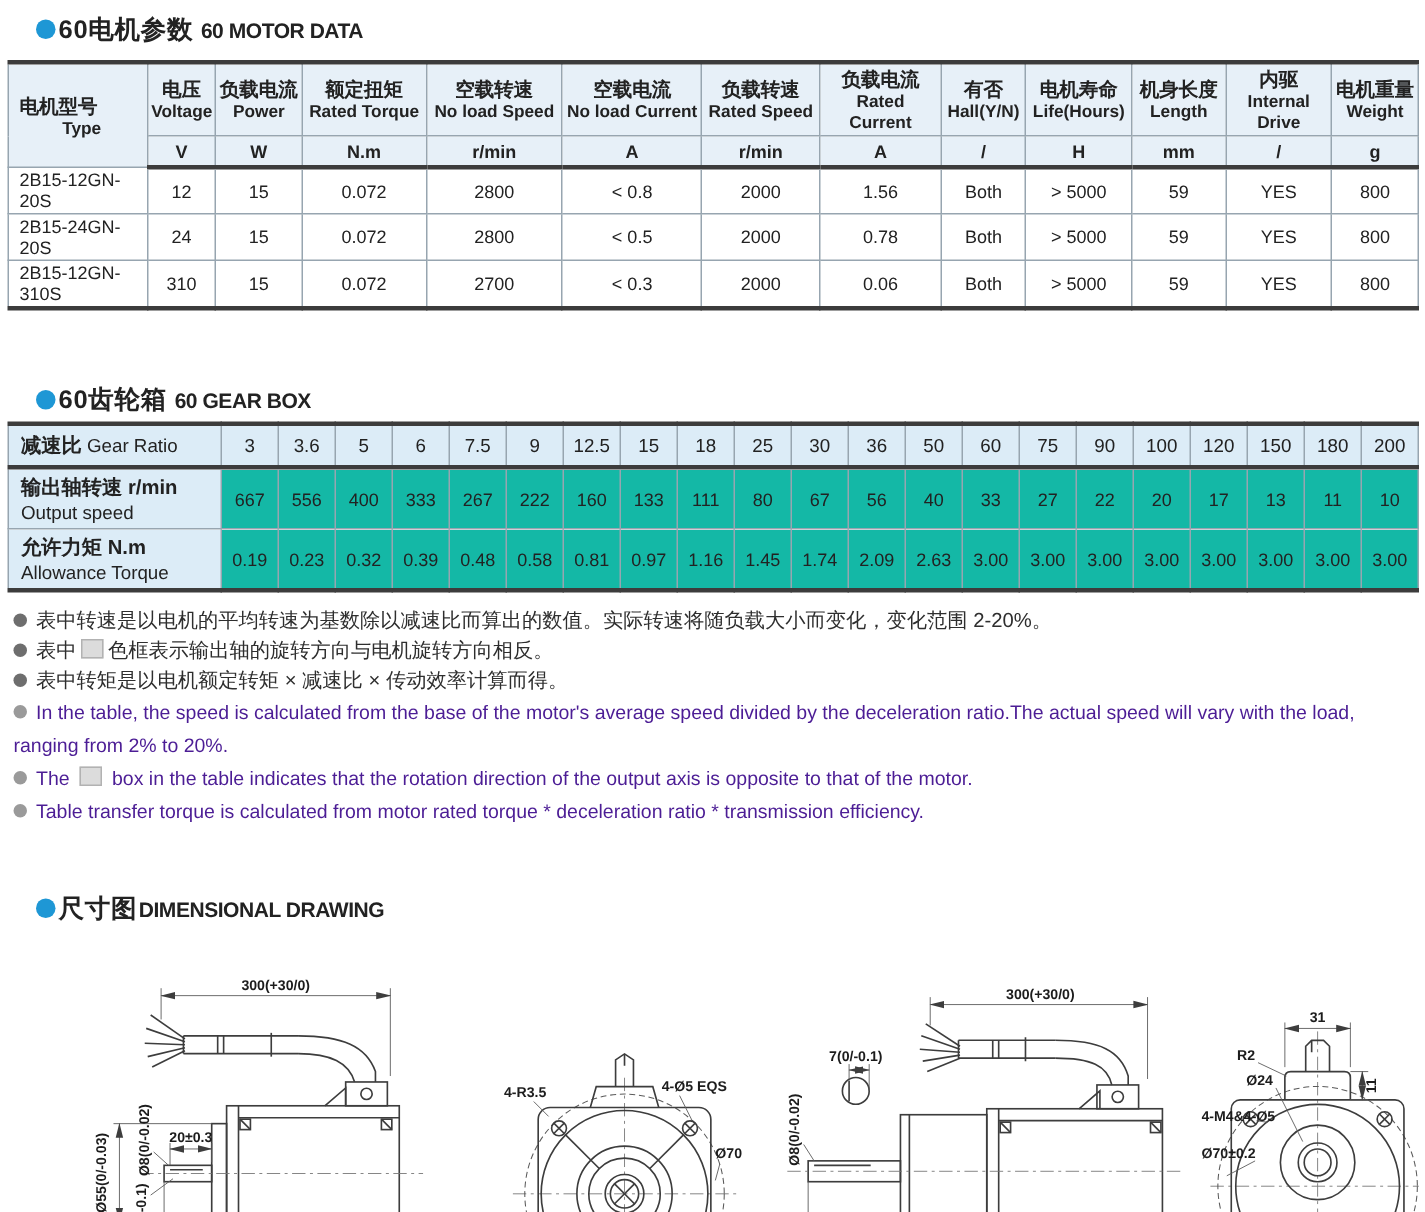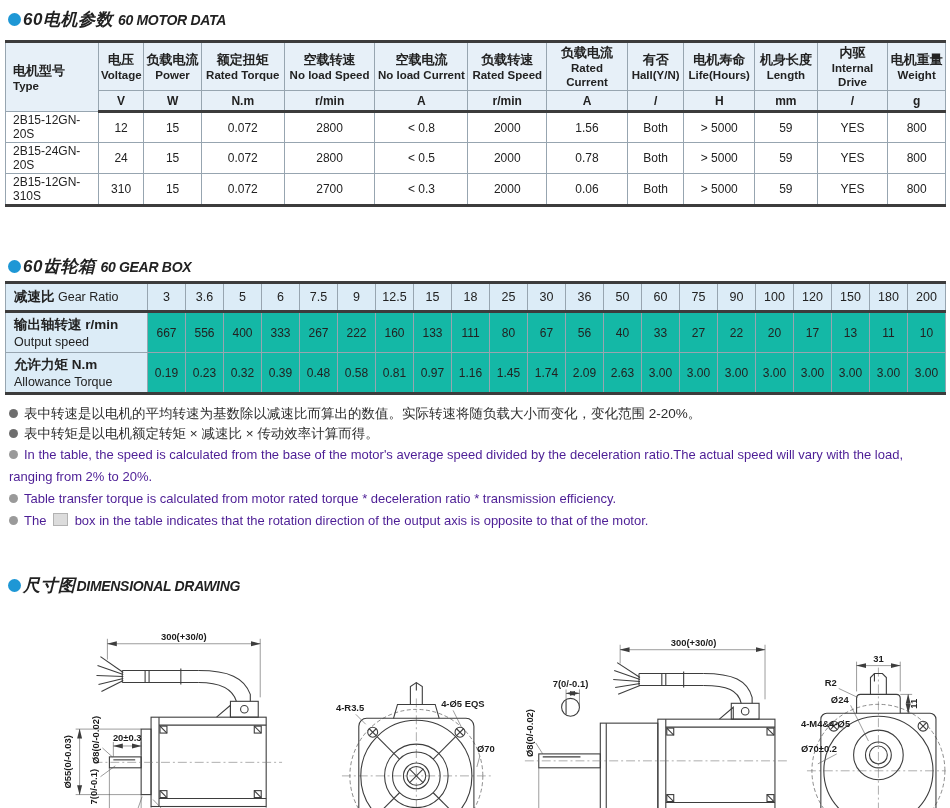--- a/index.html
+++ b/index.html
@@ -1,20 +1,20 @@
 <!DOCTYPE html>
 <html><head>
 <meta charset="utf-8">
 <style>
   html,body{margin:0;padding:0;background:#fff;}
   body{font-family:"Liberation Sans","DejaVu Sans",sans-serif;color:#222;}
   .page{position:relative;width:950px;height:808px;background:#fff;overflow:hidden;}
 
   
-  .sec-title{display:flex;align-items:center;padding:8px 0 0 8px;font-style:italic;}
+  .sec-title{display:flex;align-items:center;padding:8px 0 0 24px;}
   .bullet{width:13px;height:13px;border-radius:50%;background:#1e97d5;display:inline-block;flex:0 0 auto;}
   .t-zh{font-size:17px;font-weight:bold;margin-left:2px;letter-spacing:0.5px;}
   .t-en{font-size:14px;font-weight:bold;margin-left:5px;letter-spacing:-0.3px;}
   .t-en.tight{margin-left:1px;}
 
   
   table{border-collapse:collapse;table-layout:fixed;}
   .motor-table{width:941px;margin:9px 0 0 5px;border-top:3px solid #3c3c3c;border-bottom:3px solid #3c3c3c;}
   .motor-table th,.motor-table td{border:1px solid #97a5b0;text-align:center;padding:1px 2px;overflow:hidden;}
   .motor-table thead th{background:#e7f0f8;font-weight:bold;}
@@ -79,21 +79,21 @@
       <col style="width:56px">
         <col style="width:70px">
         <col style="width:62px">
         <col style="width:70px">
       <col style="width:57px">
     </colgroup>
     <thead id="motor-head">
         <tr>
           <th rowspan="2" style="padding-left: 7px;">
             <div class="hzh" style="text-align: left;">电机型号</div>
-            <div class="hen" style="text-align: left;">Type</div>
+            <div class="hen" style="text-align: center;">Type</div>
           </th>
           <th>
             <div class="hzh">电压</div>
             <div class="hen">Voltage</div>
           </th>
           <th>
             <div class="hzh">负载电流</div>
             <div class="hen">Power</div>
           </th>
           <th>
@@ -310,24 +310,25 @@
           <td>3.00</td>
           <td>3.00</td>
           <td>3.00</td>
           <td>3.00</td>
         </tr>
       </tbody>
   </table>
 
   <ul class="notes" id="notes-list">
       <li class="note"><span class="nbullet"></span><span>表中转速是以电机的平均转速为基数除以减速比而算出的数值。实际转速将随负载大小而变化，变化范围 2-20%。</span></li>
+      <li class="note"><span class="nbullet"></span><span>表中</span><span class="graybox"></span><span>色框表示输出轴的旋转方向与电机旋转方向相反。</span></li>
       <li class="note"><span class="nbullet"></span><span>表中转矩是以电机额定转矩 × 减速比 × 传动效率计算而得。</span></li>
       <li class="note en"><span class="nbullet"></span><span>In the table, the speed is calculated from the base of the motor's average speed  divided by the deceleration ratio.The actual speed will vary with the load, ranging from 2% to 20%.</span></li>
+      <li class="note en"><span class="nbullet"></span><span>The </span><span class="graybox"></span><span> box in the table indicates that the rotation direction of the output axis is opposite to that of the motor.</span></li>
       <li class="note en"><span class="nbullet"></span><span>Table transfer torque is calculated from motor rated torque * deceleration ratio * transmission efficiency.</span></li>
-      <li class="note en"><span class="nbullet"></span><span>The </span><span class="graybox"></span><span> box in the table indicates that the rotation direction of the output axis is opposite to that of the motor.</span></li>
     </ul>
 
   <div class="sec-title" style="margin-top:34px">
     <span class="bullet"></span>
     <span class="t-zh">尺寸图</span>
     <span class="t-en tight">DIMENSIONAL DRAWING</span>
   </div>
 
   <div class="drawings">
 

